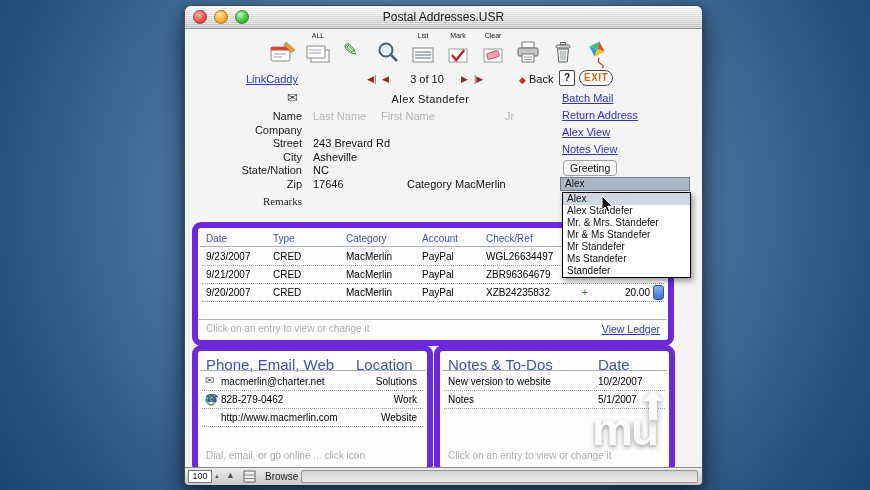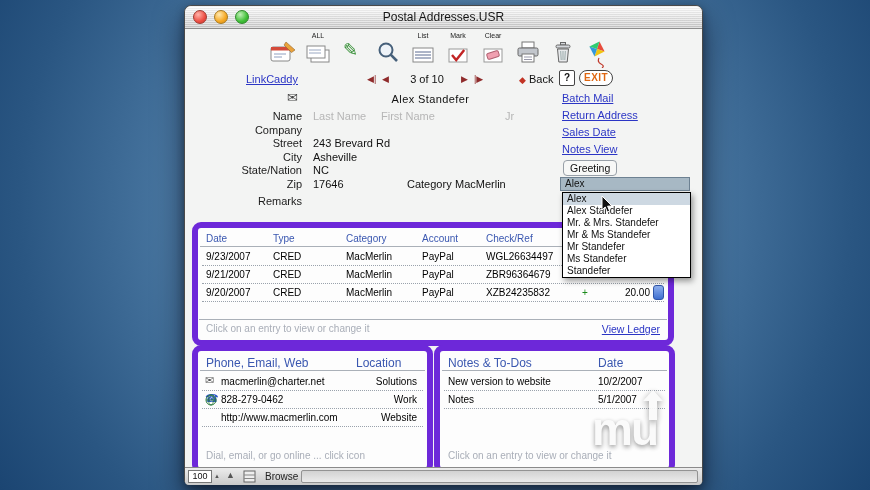--- a/index.html
+++ b/index.html
@@ -33,21 +33,21 @@
   .glyph{position:absolute;left:4px;top:8px;font-size:18px;line-height:20px;}
   
   .nava{color:#8f2b2b;font-size:9px;cursor:pointer;}
   .boxbtn{position:absolute;background:#fff;border:1px solid #444;border-radius:2px;text-align:center;cursor:pointer;}
   
   .panel{position:absolute;background:#fdfdfd;border:6px solid #6d28d9;border-radius:9px;}
   .dot{position:absolute;left:4px;right:4px;height:0;border-bottom:1px dotted #9aa2ac;}
   .sol{position:absolute;height:0;border-bottom:1px solid #aab0b8;}
   .tc{position:absolute;font-size:10px;white-space:nowrap;color:#000;}
   .tc.h{color:#3a57b0;}
-  .phead{position:absolute;font-size:12px;color:#3a57b0;white-space:nowrap;text-align:center;}
+  .phead{position:absolute;font-size:15px;color:#3a57b0;white-space:nowrap;text-align:center;}
   
   .gbox{position:absolute;border:1px solid #98a0a8;border-radius:4px;padding:1px 6px;font-size:10.5px;background:#f7f8f7;}
   .gfield{position:absolute;left:375px;top:148px;width:130px;height:14px;box-sizing:border-box;
     background:#a7b8c4;border:1px solid #6d8192;font-size:10px;line-height:12px;padding-left:4px;}
   .menu{position:absolute;left:377px;top:163px;width:127px;background:#fff;border:1px solid #000;
     box-shadow:2px 3px 6px rgba(0,0,0,.4);z-index:5;}
   .mi{height:12px;line-height:12px;font-size:10px;padding-left:4px;white-space:nowrap;cursor:pointer;}
   .mi.sel{background:#cdd8e2;}
   
   .statusbar{position:absolute;left:0;right:0;bottom:0;height:17px;border-top:1px solid #8a8a8a;
@@ -180,36 +180,36 @@
 
       <span class="abs" style="left:102px;top:61px;font-size:13px;color:#444;">✉</span>
       <span class="abs" style="left:148px;top:64px;width:195px;text-align:center;letter-spacing:.4px;">Alex Standefer</span>
 
       <span class="flabel" style="left:17px;top:81px;">Name</span>
       <span class="flabel" style="left:17px;top:95px;">Company</span>
       <span class="flabel" style="left:17px;top:108px;">Street</span>
       <span class="flabel" style="left:17px;top:122px;">City</span>
       <span class="flabel" style="left:17px;top:135px;">State/Nation</span>
       <span class="flabel" style="left:17px;top:149px;">Zip</span>
-      <span class="flabel" style="left:17px;top:166px;">Remarks</span>
+      <span class="flabel" style="left:17px;top:166px;font-family:Liberation Serif, serif;">Remarks</span>
 
       <span class="fval ph" style="left:128px;top:81px;">Last Name</span>
       <span class="fval ph" style="left:196px;top:81px;">First Name</span>
       <span class="fval ph" style="left:320px;top:81px;">Jr</span>
       <span class="fval" style="left:128px;top:95px;"></span>
       <span class="fval" style="left:128px;top:108px;">243 Brevard Rd</span>
       <span class="fval" style="left:128px;top:122px;">Asheville</span>
       <span class="fval" style="left:128px;top:135px;">NC</span>
       <span class="fval" style="left:128px;top:149px;">17646</span>
       <span class="fval" style="left:222px;top:149px;">Category</span>
       <span class="fval" style="left:270px;top:149px;">MacMerlin</span>
 
       <span class="abs link" style="left:377px;top:63px;">Batch Mail</span>
       <span class="abs link" style="left:377px;top:80px;">Return Address</span>
-      <span class="abs link" style="left:377px;top:97px;">Sales Date</span>
+      <span class="abs link" style="left:377px;top:97px;">Alex View</span>
       <span class="abs link" style="left:377px;top:114px;">Notes View</span>
 
       <span class="gbox" style="left:378px;top:131px;">Greeting</span>
       <div class="gfield">Alex</div>
 
       <div class="menu">
         <div class="mi sel">Alex</div>
         <div class="mi">Alex Standefer</div>
         <div class="mi">Mr. &amp; Mrs. Standefer</div>
         <div class="mi">Mr &amp; Ms Standefer</div>

